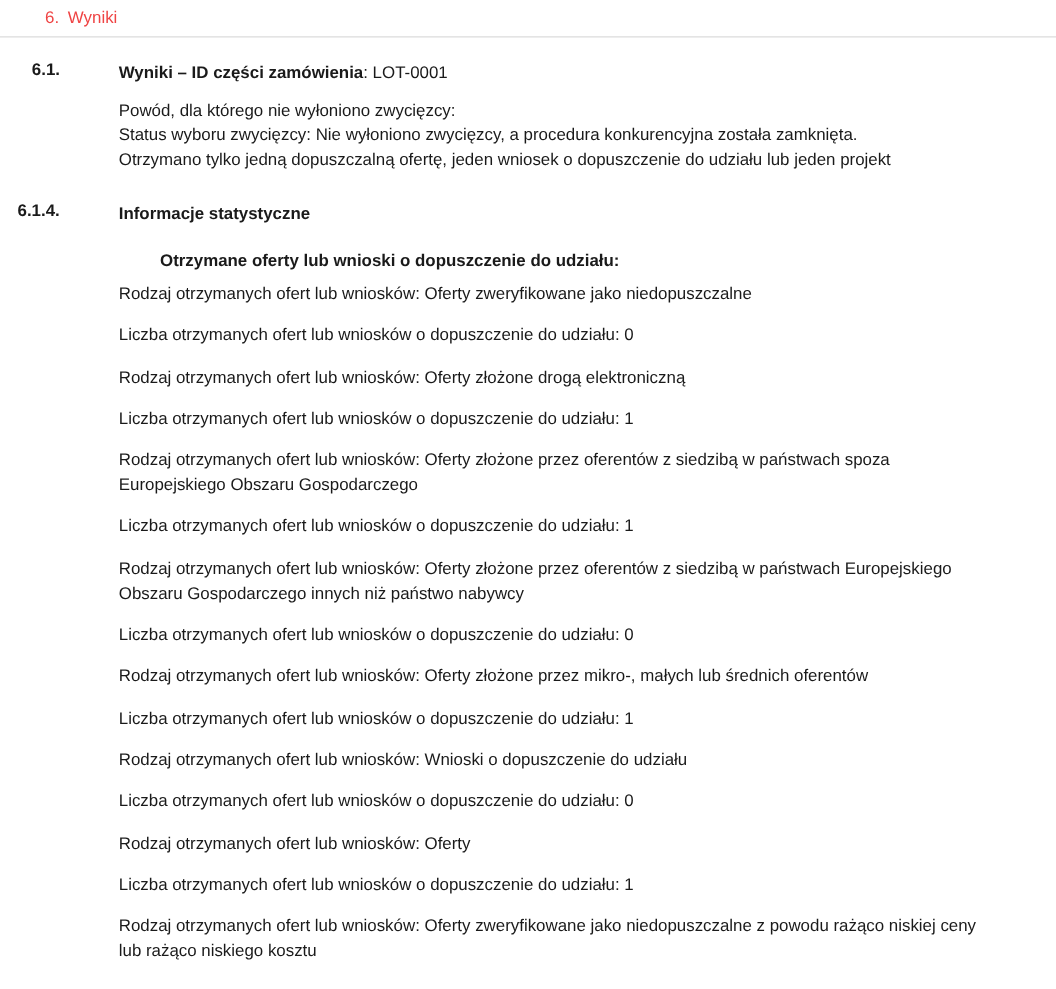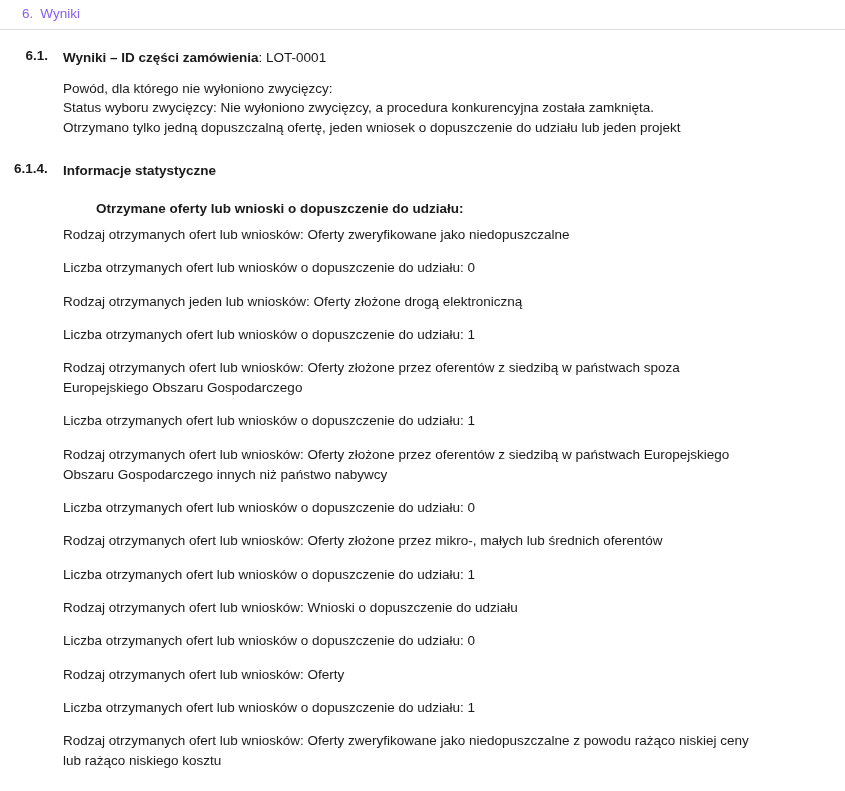--- a/index.html
+++ b/index.html
@@ -13,34 +13,35 @@
     color: #1a1a1a;
   }
   .page {
     width: 845px;
     height: 791px;
     position: relative;
     overflow: hidden;
   }
   .section-header {
     font-size: 13.5px;
-    color: #8b5cf6;
-    padding: 6px 0 8px 22px;
+    color: #ef4444;
+    padding: 6px 0 8px 36px;
     border-bottom: 1px solid #dcdcdc;
   }
   .section-header .num { margin-right: 7px; }
   .body-area {
     padding: 0 0 0 0;
   }
   .block-61 {
     padding: 18px 0 0 0;
   }
   .row {
     display: flex;
     align-items: flex-start;
+    gap: 32px;
   }
   .label-col {
     width: 48px;
     text-align: right;
     flex: 0 0 auto;
     font-size: 13.5px;
     font-weight: bold;
     color: #1a1a1a;
     padding-right: 0;
   }
@@ -117,21 +118,21 @@
     <div class="block-614 row">
       <div class="label-614">6.1.4.</div>
       <div class="content-col">
         <div class="sub-head">Informacje statystyczne</div>
 
         <div class="offers-head">Otrzymane oferty lub wnioski o dopuszczenie do udziału:</div>
 
         <div class="stats-list">
           <p class="stat-para">Rodzaj otrzymanych ofert lub wniosków: Oferty zweryfikowane jako niedopuszczalne</p>
           <p class="stat-para">Liczba otrzymanych ofert lub wniosków o dopuszczenie do udziału: 0</p>
-          <p class="stat-para">Rodzaj otrzymanych jeden lub wniosków: Oferty złożone drogą elektroniczną</p>
+          <p class="stat-para">Rodzaj otrzymanych ofert lub wniosków: Oferty złożone drogą elektroniczną</p>
           <p class="stat-para">Liczba otrzymanych ofert lub wniosków o dopuszczenie do udziału: 1</p>
           <p class="stat-para">Rodzaj otrzymanych ofert lub wniosków: Oferty złożone przez oferentów z siedzibą w państwach spoza Europejskiego Obszaru Gospodarczego</p>
           <p class="stat-para">Liczba otrzymanych ofert lub wniosków o dopuszczenie do udziału: 1</p>
           <p class="stat-para">Rodzaj otrzymanych ofert lub wniosków: Oferty złożone przez oferentów z siedzibą w państwach Europejskiego Obszaru Gospodarczego innych niż państwo nabywcy</p>
           <p class="stat-para">Liczba otrzymanych ofert lub wniosków o dopuszczenie do udziału: 0</p>
           <p class="stat-para">Rodzaj otrzymanych ofert lub wniosków: Oferty złożone przez mikro-, małych lub średnich oferentów</p>
           <p class="stat-para">Liczba otrzymanych ofert lub wniosków o dopuszczenie do udziału: 1</p>
           <p class="stat-para">Rodzaj otrzymanych ofert lub wniosków: Wnioski o dopuszczenie do udziału</p>
           <p class="stat-para">Liczba otrzymanych ofert lub wniosków o dopuszczenie do udziału: 0</p>
           <p class="stat-para">Rodzaj otrzymanych ofert lub wniosków: Oferty</p>

